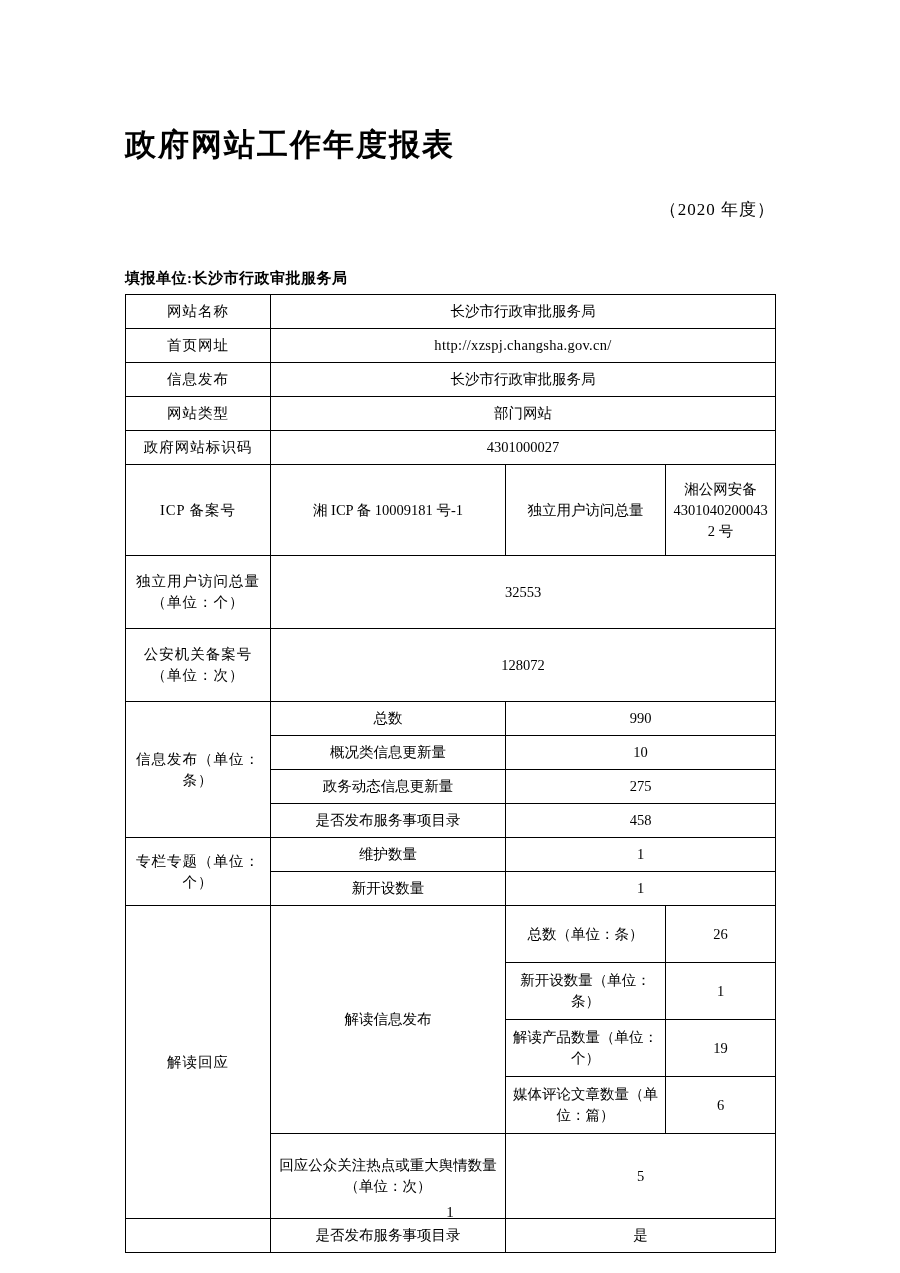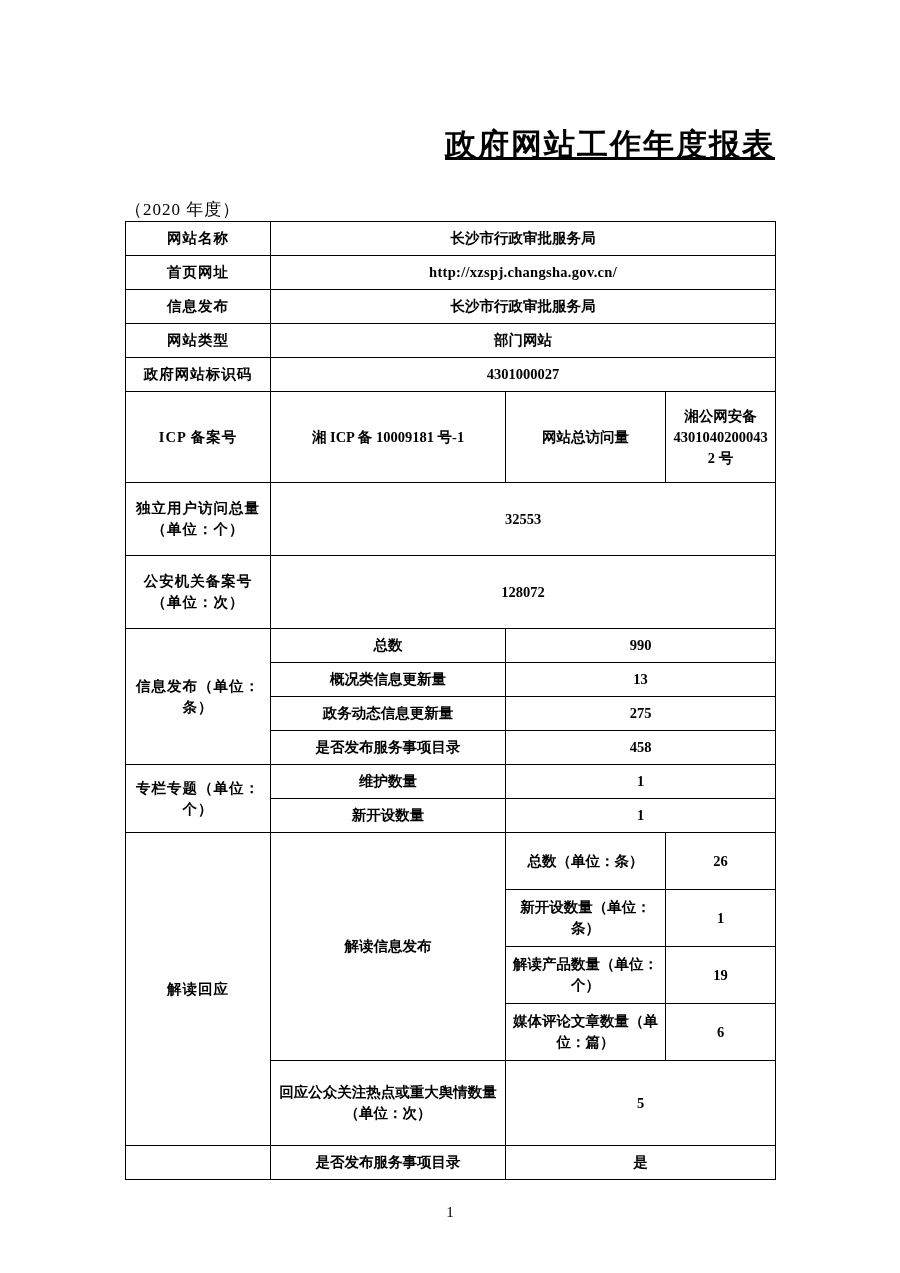--- a/index.html
+++ b/index.html
@@ -15,45 +15,43 @@
     position: relative;
   }
   .page {
     width: 900px;
     height: 1273px;
     box-sizing: border-box;
     padding: 96px 125px 0 125px;
     position: relative;
   }
   .doc-title {
-    text-align: right;
+    text-align: left;
     font-size: 31px;
     font-weight: bold;
     letter-spacing: 2px;
     margin: 28px 0 0 0;
     font-family: "Liberation Sans", "DejaVu Sans", sans-serif;
-    text-decoration: underline;
   }
   .doc-subtitle {
-    text-align: left;
+    text-align: right;
     font-size: 17px;
     margin: 32px 0 0 0;
     letter-spacing: 1px;
   }
   .filler-line {
     font-size: 15px;
     font-weight: bold;
     margin: 48px 0 6px 0;
     letter-spacing: 0.5px;
   }
   table.report {
     border-collapse: collapse;
     width: 650px;
     table-layout: fixed;
-    font-weight: bold;
   }
   table.report td {
     border: 1px solid #000000;
     text-align: center;
     vertical-align: middle;
     font-size: 14.5px;
     padding: 6px 4px;
     line-height: 1.45;
     word-wrap: break-word;
   }
@@ -75,20 +73,21 @@
   }
   .tall { height: 44px; }
 </style>
 </head>
 <body>
 
 <div class="page">
 
   <h1 class="doc-title">政府网站工作年度报表</h1>
   <div class="doc-subtitle">（2020 年度）</div>
+  <div class="filler-line">填报单位:长沙市行政审批服务局</div>
 
   <table class="report">
     <colgroup>
       <col style="width:145px">
       <col style="width:135px">
       <col style="width:100px">
       <col style="width:160px">
       <col style="width:110px">
     </colgroup>
     <tbody>
@@ -108,40 +107,40 @@
         <td class="label">网站类型</td>
         <td colspan="4">部门网站</td>
       </tr>
       <tr>
         <td class="label">政府网站标识码</td>
         <td colspan="4">4301000027</td>
       </tr>
       <tr>
         <td class="label" style="height:78px">ICP 备案号</td>
         <td colspan="2">湘 ICP 备 10009181 号-1</td>
-        <td>网站总访问量</td>
+        <td>独立用户访问总量</td>
         <td>湘公网安备 43010402000432 号</td>
       </tr>
       <tr>
         <td class="label" style="height:60px">独立用户访问总量（单位：个）</td>
         <td colspan="4">32553</td>
       </tr>
       <tr>
         <td class="label" style="height:60px">公安机关备案号（单位：次）</td>
         <td colspan="4">128072</td>
       </tr>
 
       <tr>
         <td class="label" rowspan="4">信息发布（单位：条）</td>
         <td colspan="2">总数</td>
         <td colspan="2">990</td>
       </tr>
       <tr>
         <td colspan="2">概况类信息更新量</td>
-        <td colspan="2">13</td>
+        <td colspan="2">10</td>
       </tr>
       <tr>
         <td colspan="2">政务动态信息更新量</td>
         <td colspan="2">275</td>
       </tr>
       <tr>
         <td colspan="2">是否发布服务事项目录</td>
         <td colspan="2">458</td>
       </tr>
 

